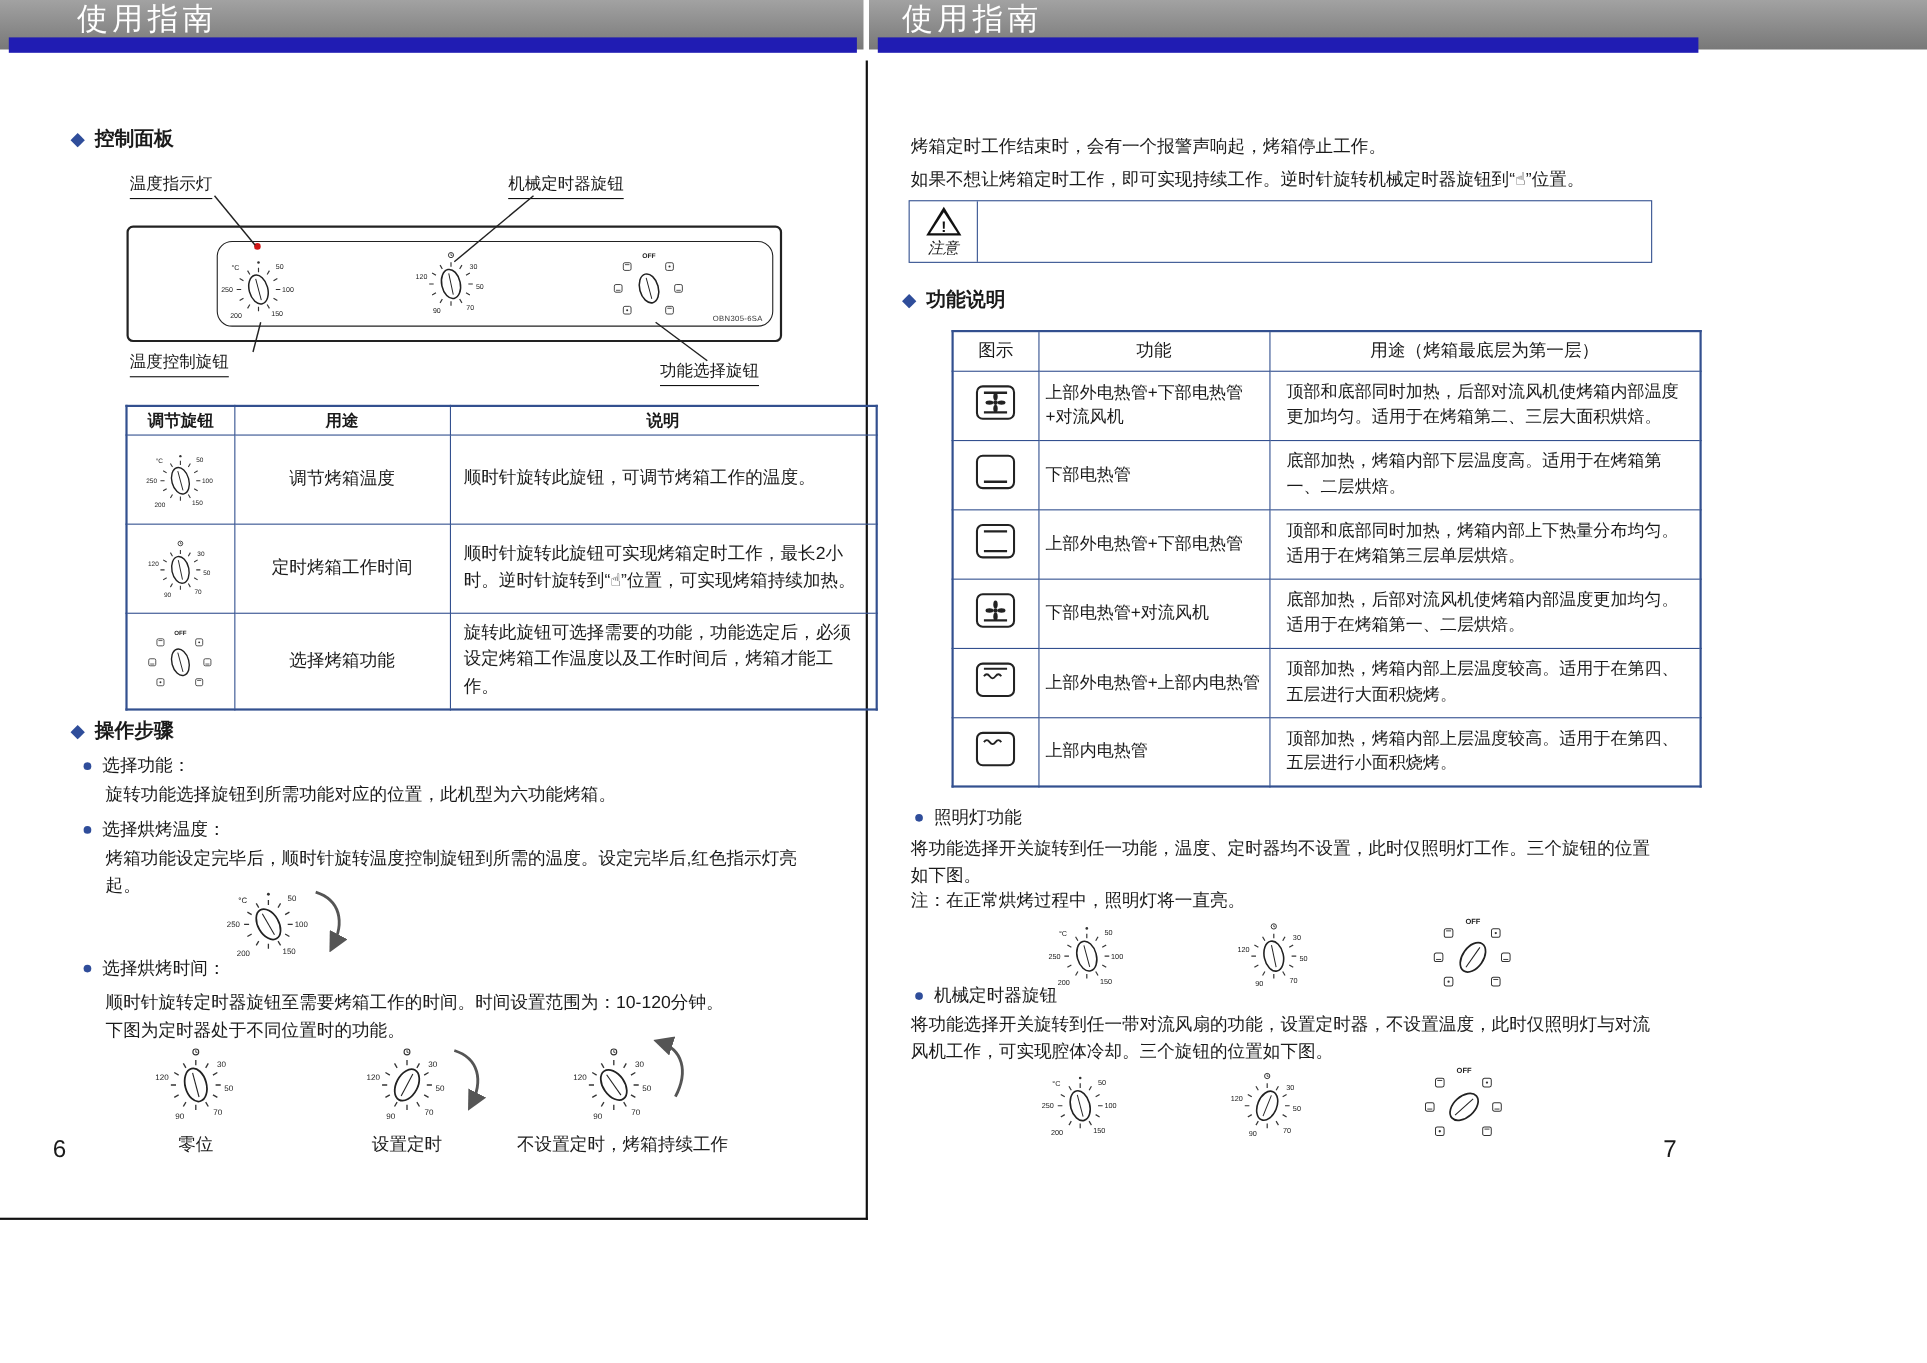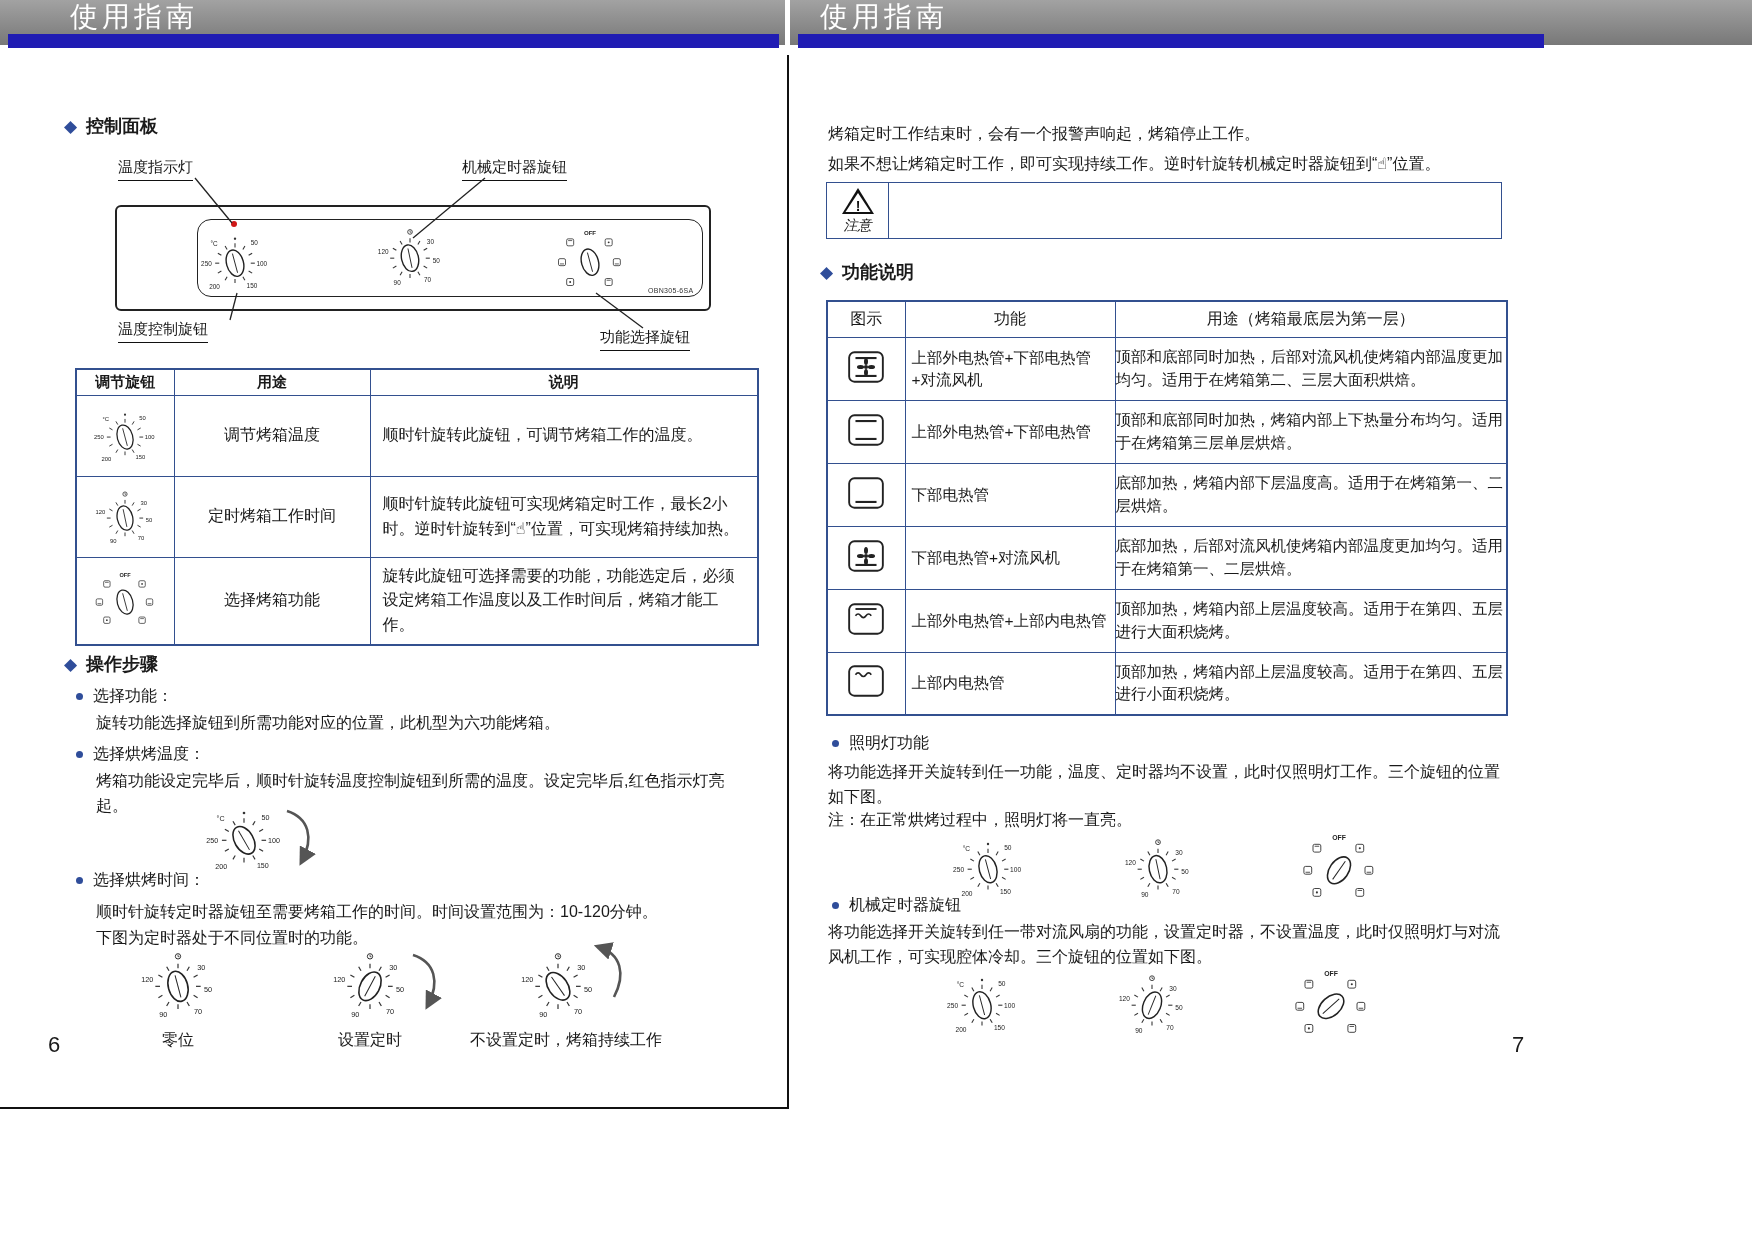--- a/index.html
+++ b/index.html
@@ -15,34 +15,34 @@
   .sec-title { font-size:18px; display:flex; align-items:center; gap:9px; font-weight:600; }
   .diamond { color:#2f4d9a; font-size:17px; line-height:1; }
 
   .dlabel { font-size:15px; border-bottom:1.4px solid #111; padding-bottom:3px; }
   .panel-outer { border:2px solid #222; border-radius:6px; }
   .panel-inner { border:1.6px solid #222; border-radius:14px; }
   .model-code { font-size:7px; color:#333; letter-spacing:.3px; }
   .red-dot { width:6px; height:6px; border-radius:50%; background:#cf1717; }
   .ll { stroke:#222; stroke-width:1.3px; }
 
-  table.dtab { border-collapse:collapse; table-layout:fixed; }
+  table.dtab { border-collapse:collapse; table-layout:fixed;margin-left:39px; }
   table.dtab th, table.dtab td { border:1.5px solid #33508f; }
   table.dtab { border:2px solid #33508f; }
   .ktable th { height:26px; font-size:15px; font-weight:700; text-align:center; }
   .ktable td { height:81px; vertical-align:middle; }
   .kuse { text-align:center; font-size:16px; }
   .kdesc { padding:6px 12px; font-size:16px; line-height:1.55; text-align:left; }
   .kicon { text-align:center; }
 
   .ftable th { height:36px; font-size:16px; font-weight:400; text-align:center; }
   .ftable td { height:63px; vertical-align:middle; }
   .ficon { text-align:center; }
   .ffunc { font-size:15.5px; padding:2px 2px 2px 6px; line-height:1.4; text-align:left; }
-  .fuse  { font-size:15.5px; padding:4px 0; line-height:1.45; text-align:left; }
+  .fuse  { font-size:15.5px; padding:4px 15px; line-height:1.45; text-align:left; }
 
   .bullet-line { display:flex; align-items:center; gap:10px; font-size:16px; }
   .bdot { width:7px; height:7px; border-radius:50%; background:#2f4d9a; flex:none; }
   .btext, .para { font-size:16px; line-height:1.55; }
   .caption { font-size:16px; }
   .pagenum { font-size:22px; }
 
   .warnbox { border:1.5px solid #33508f; display:flex; background:#fff; }
   .warnleft { width:62px; border-right:1.5px solid #33508f; display:flex; flex-direction:column; align-items:center; justify-content:center; gap:2px; }
   .warnlabel { font-size:14px;font-style:italic; }
@@ -504,33 +504,33 @@
                   <ellipse cx="13.8" cy="17" rx="3.4" ry="1.9"></ellipse>
                   <ellipse cx="24.2" cy="17" rx="3.4" ry="1.9"></ellipse>
                 </g>
               </svg></span></td>
       <td class="ffunc">上部外电热管+下部电热管+对流风机</td>
       <td class="fuse">顶部和底部同时加热，后部对流风机使烤箱内部温度更加均匀。适用于在烤箱第二、三层大面积烘焙。</td>
     </tr>
     <tr>
       <td class="ficon"><span><svg viewBox="0 0 38 34" width="40" height="36">
                 <rect x="3" y="3" width="32" height="28" rx="5" fill="none" stroke="#222" stroke-width="1.8"></rect>
+                <line x1="9" y1="25.5" x2="29" y2="25.5" stroke="#222" stroke-width="2"></line>
+              </svg></span></td>
+      <td class="ffunc">下部电热管</td>
+      <td class="fuse">底部加热，烤箱内部下层温度高。适用于在烤箱第一、二层烘焙。</td>
+    </tr>
+    <tr>
+      <td class="ficon"><span><svg viewBox="0 0 38 34" width="40" height="36">
+                <rect x="3" y="3" width="32" height="28" rx="5" fill="none" stroke="#222" stroke-width="1.8"></rect>
                 <line x1="9" y1="8.5" x2="29" y2="8.5" stroke="#222" stroke-width="2"></line>
                 <line x1="9" y1="25.5" x2="29" y2="25.5" stroke="#222" stroke-width="2"></line>
               </svg></span></td>
       <td class="ffunc">上部外电热管+下部电热管</td>
       <td class="fuse">顶部和底部同时加热，烤箱内部上下热量分布均匀。适用于在烤箱第三层单层烘焙。</td>
-    </tr>
-    <tr>
-      <td class="ficon"><span><svg viewBox="0 0 38 34" width="40" height="36">
-                <rect x="3" y="3" width="32" height="28" rx="5" fill="none" stroke="#222" stroke-width="1.8"></rect>
-                <line x1="9" y1="25.5" x2="29" y2="25.5" stroke="#222" stroke-width="2"></line>
-              </svg></span></td>
-      <td class="ffunc">下部电热管</td>
-      <td class="fuse">底部加热，烤箱内部下层温度高。适用于在烤箱第一、二层烘焙。</td>
     </tr>
     <tr>
       <td class="ficon"><span><svg viewBox="0 0 38 34" width="40" height="36">
                 <rect x="3" y="3" width="32" height="28" rx="5" fill="none" stroke="#222" stroke-width="1.8"></rect>
                 <line x1="9" y1="25.5" x2="29" y2="25.5" stroke="#222" stroke-width="2"></line>
                 <g fill="#222">
                   <circle cx="19" cy="17" r="2"></circle>
                   <ellipse cx="19" cy="11.8" rx="1.9" ry="3.4"></ellipse>
                   <ellipse cx="19" cy="22.2" rx="1.9" ry="3.4"></ellipse>
                   <ellipse cx="13.8" cy="17" rx="3.4" ry="1.9"></ellipse>

